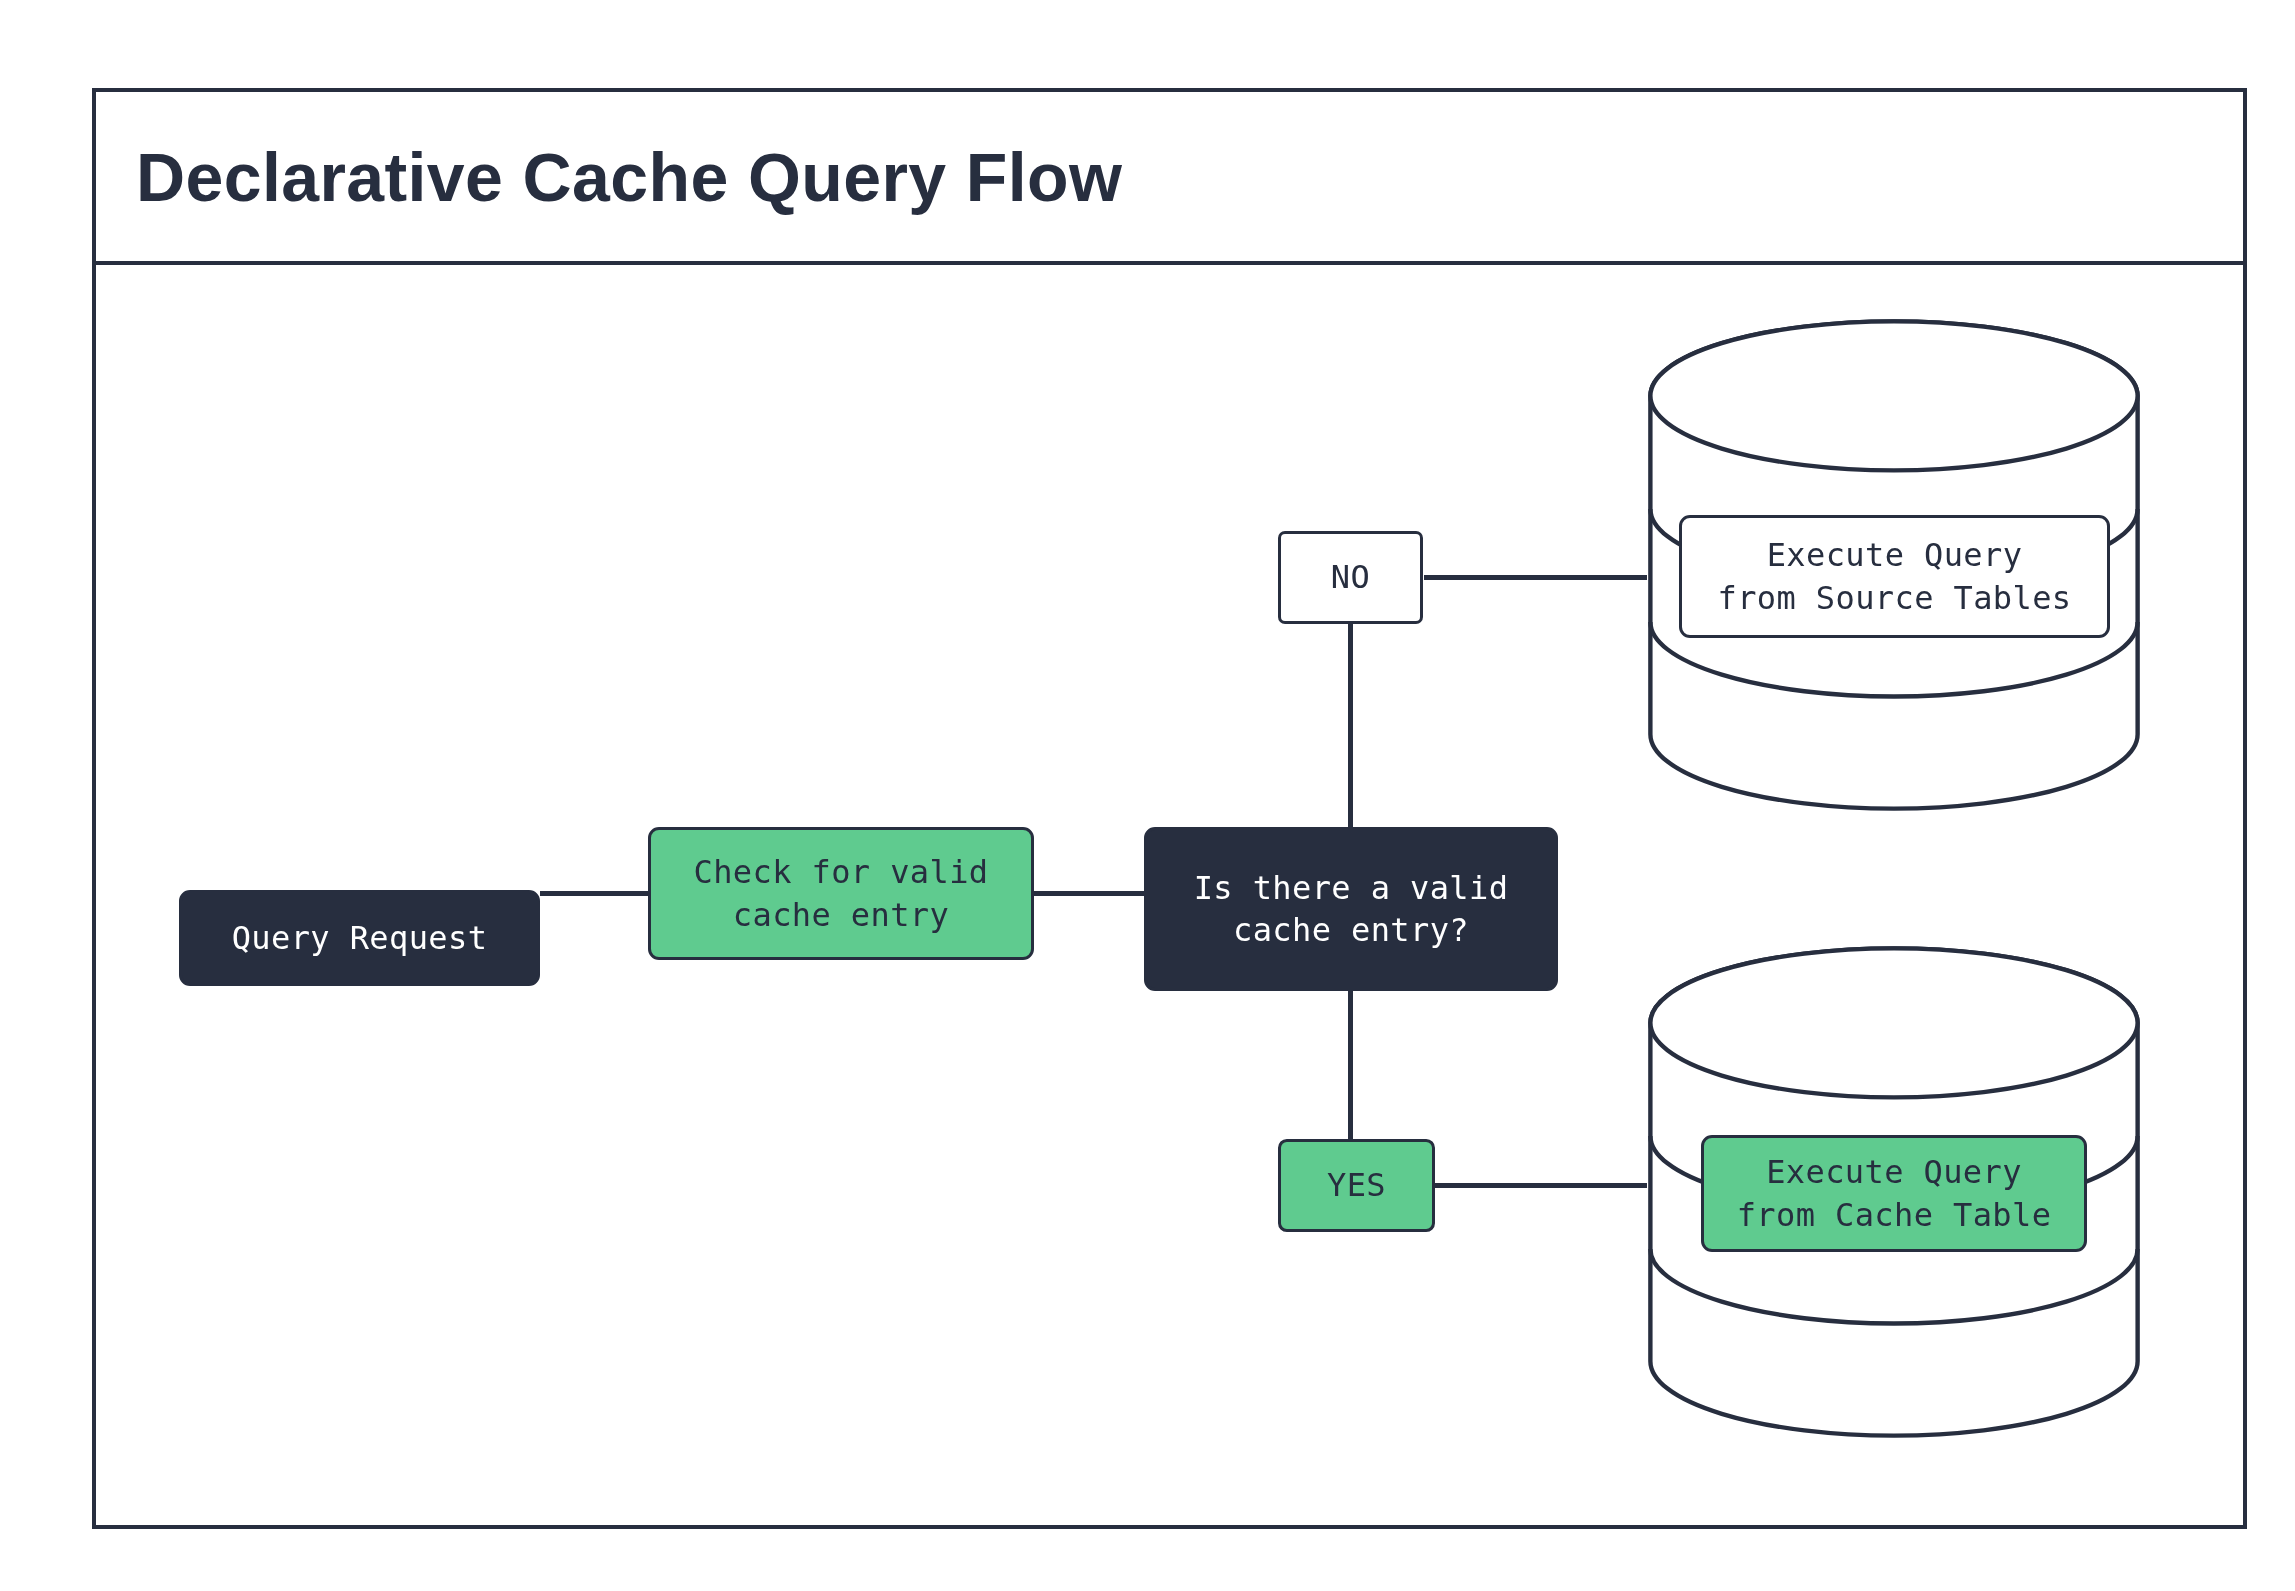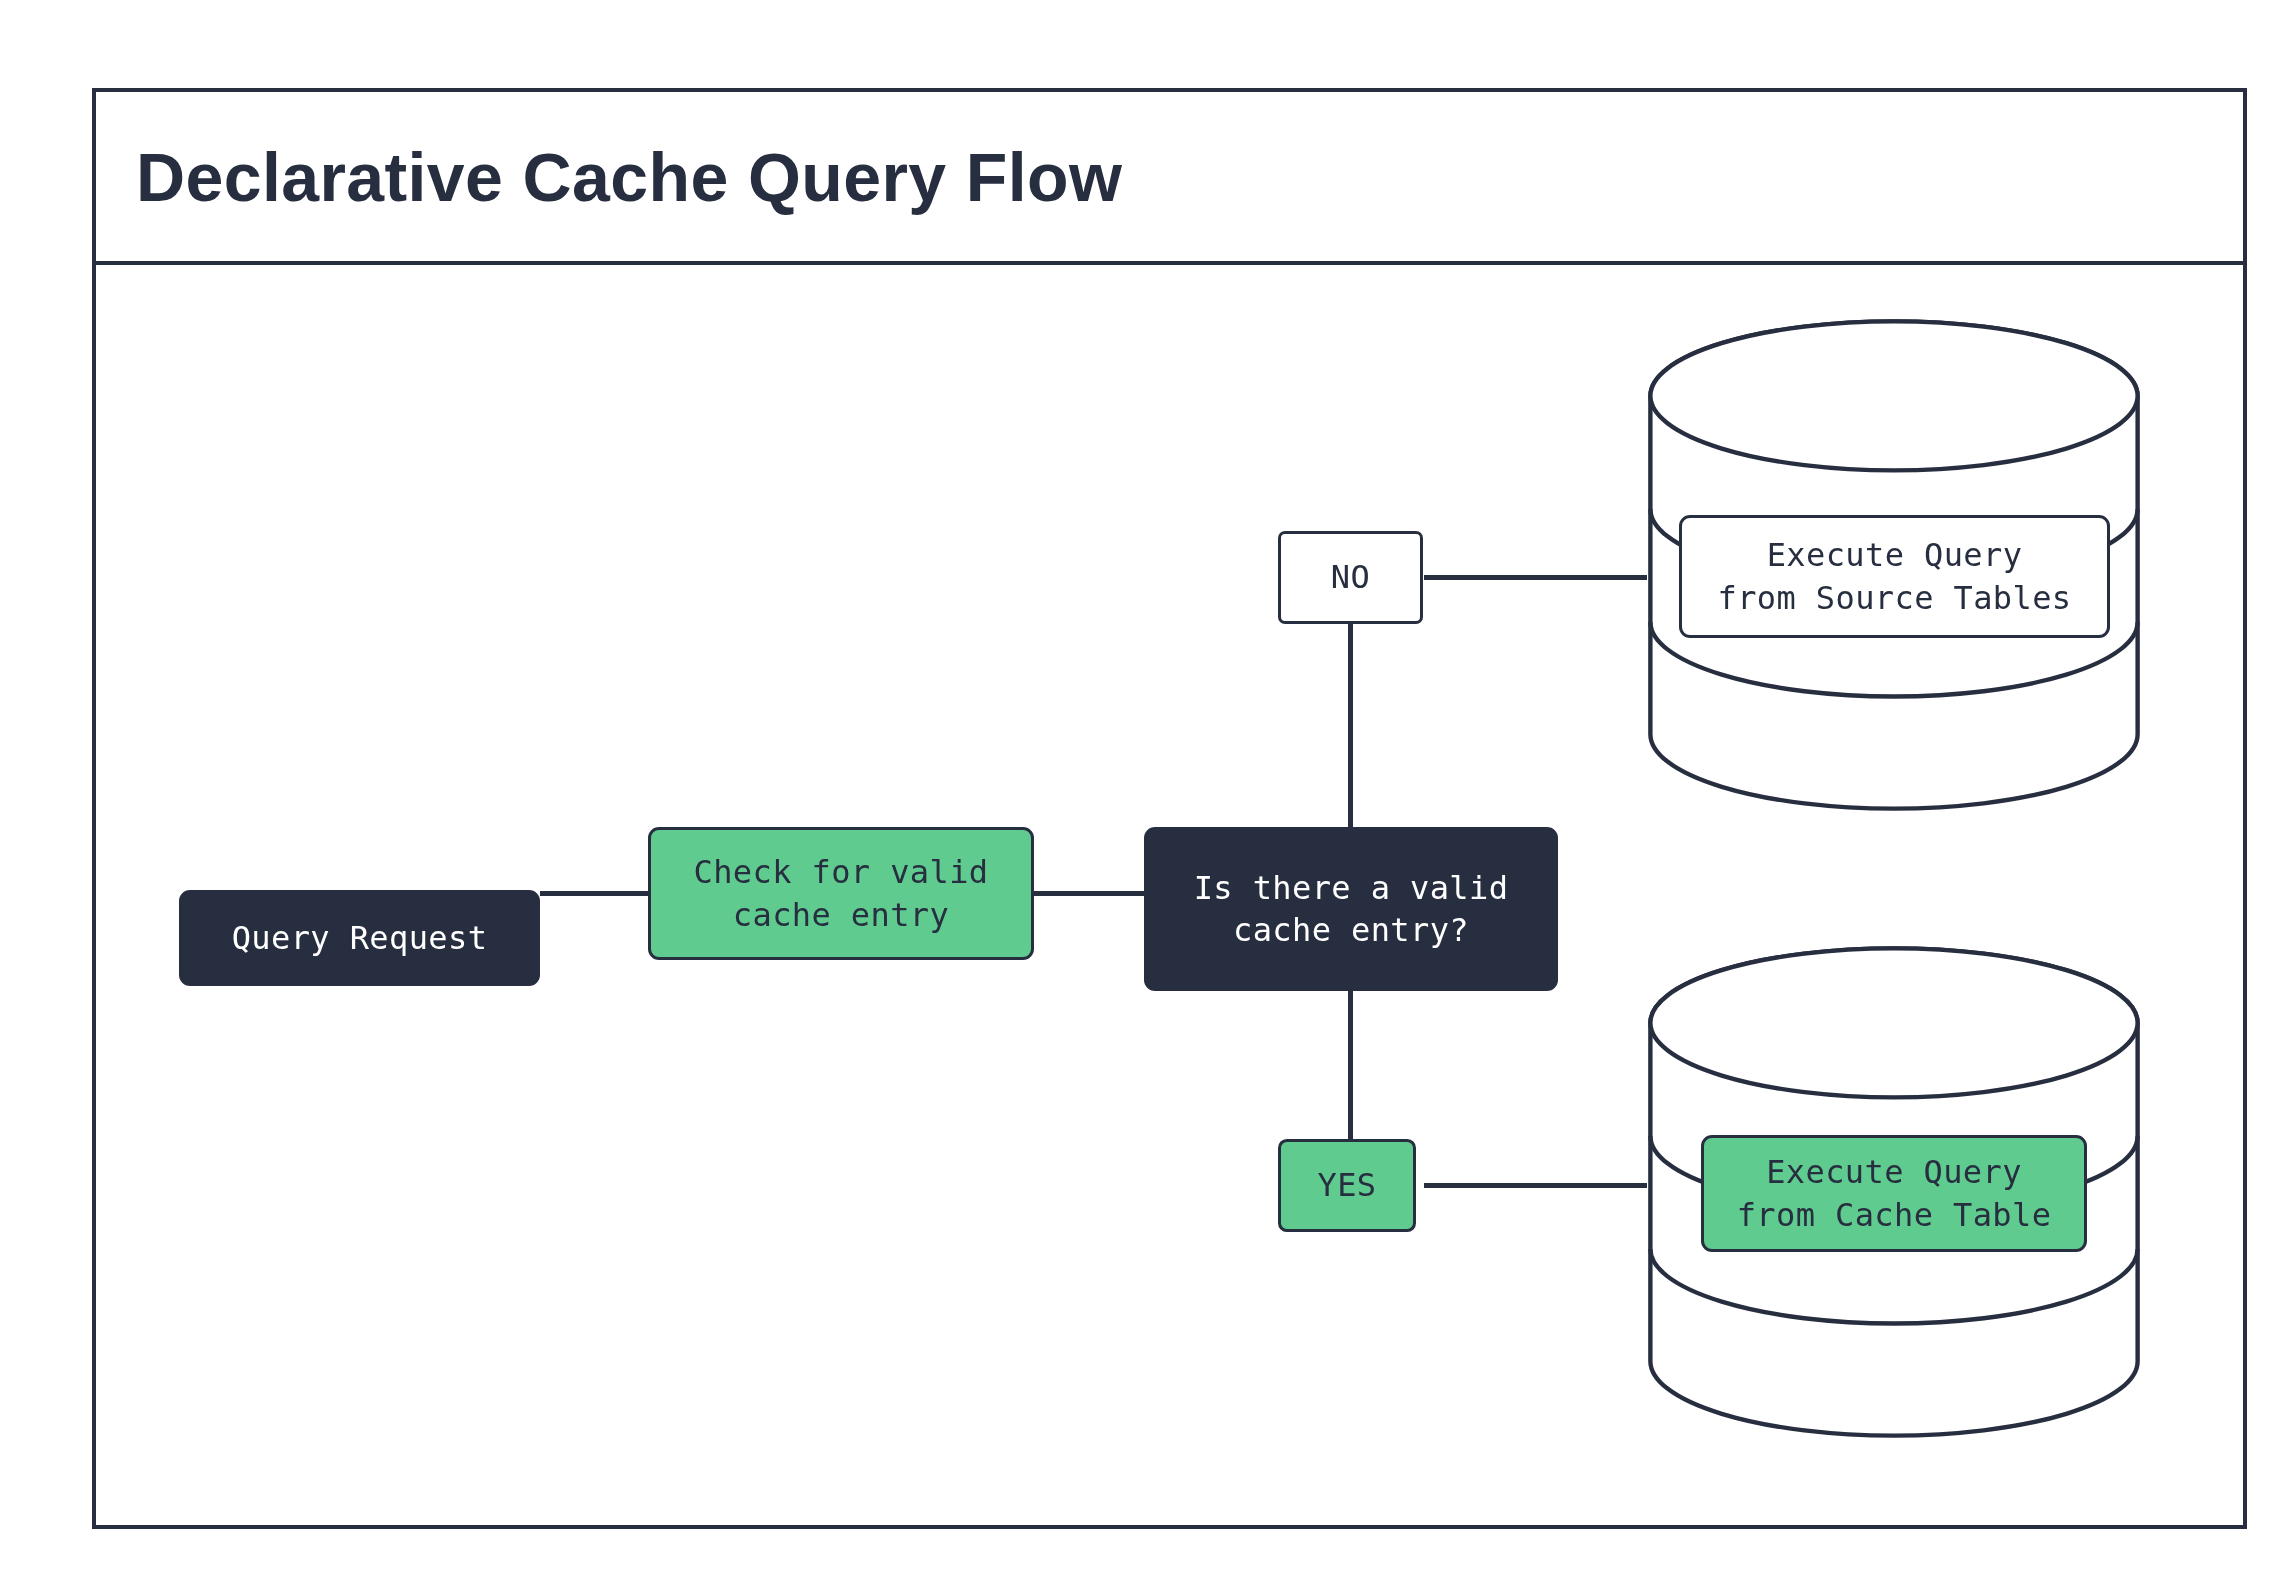--- a/index.html
+++ b/index.html
@@ -122,21 +122,21 @@
   <div class="node dark" style="left:179px;top:845px;width:361px;height:96px;margin-top:45px;">Query Request</div>
 
   <div class="node green" style="left:648px;top:827px;width:386px;height:133px;">Check for valid
 cache entry</div>
 
   <div class="node dark" style="left:1144px;top:827px;width:414px;height:164px;">Is there a valid
 cache entry?</div>
 
   <div class="node white" style="left:1278px;top:531px;width:145px;height:93px;border-radius:7px;">NO</div>
 
-  <div class="node green" style="left:1278px;top:1139px;width:138px;height:93px;border-radius:8.8px;">YES</div>
+  <div class="node green" style="left:1278px;top:1139px;width:157px;height:93px;border-radius:8.8px;">YES</div>
 
   <div class="node white" style="left:1679px;top:515px;width:431px;height:123px;">Execute Query
 from Source Tables</div>
 
   <div class="node green" style="left:1701px;top:1135px;width:386px;height:117px;">Execute Query
 from Cache Table</div>
 
 </div>
 
 

